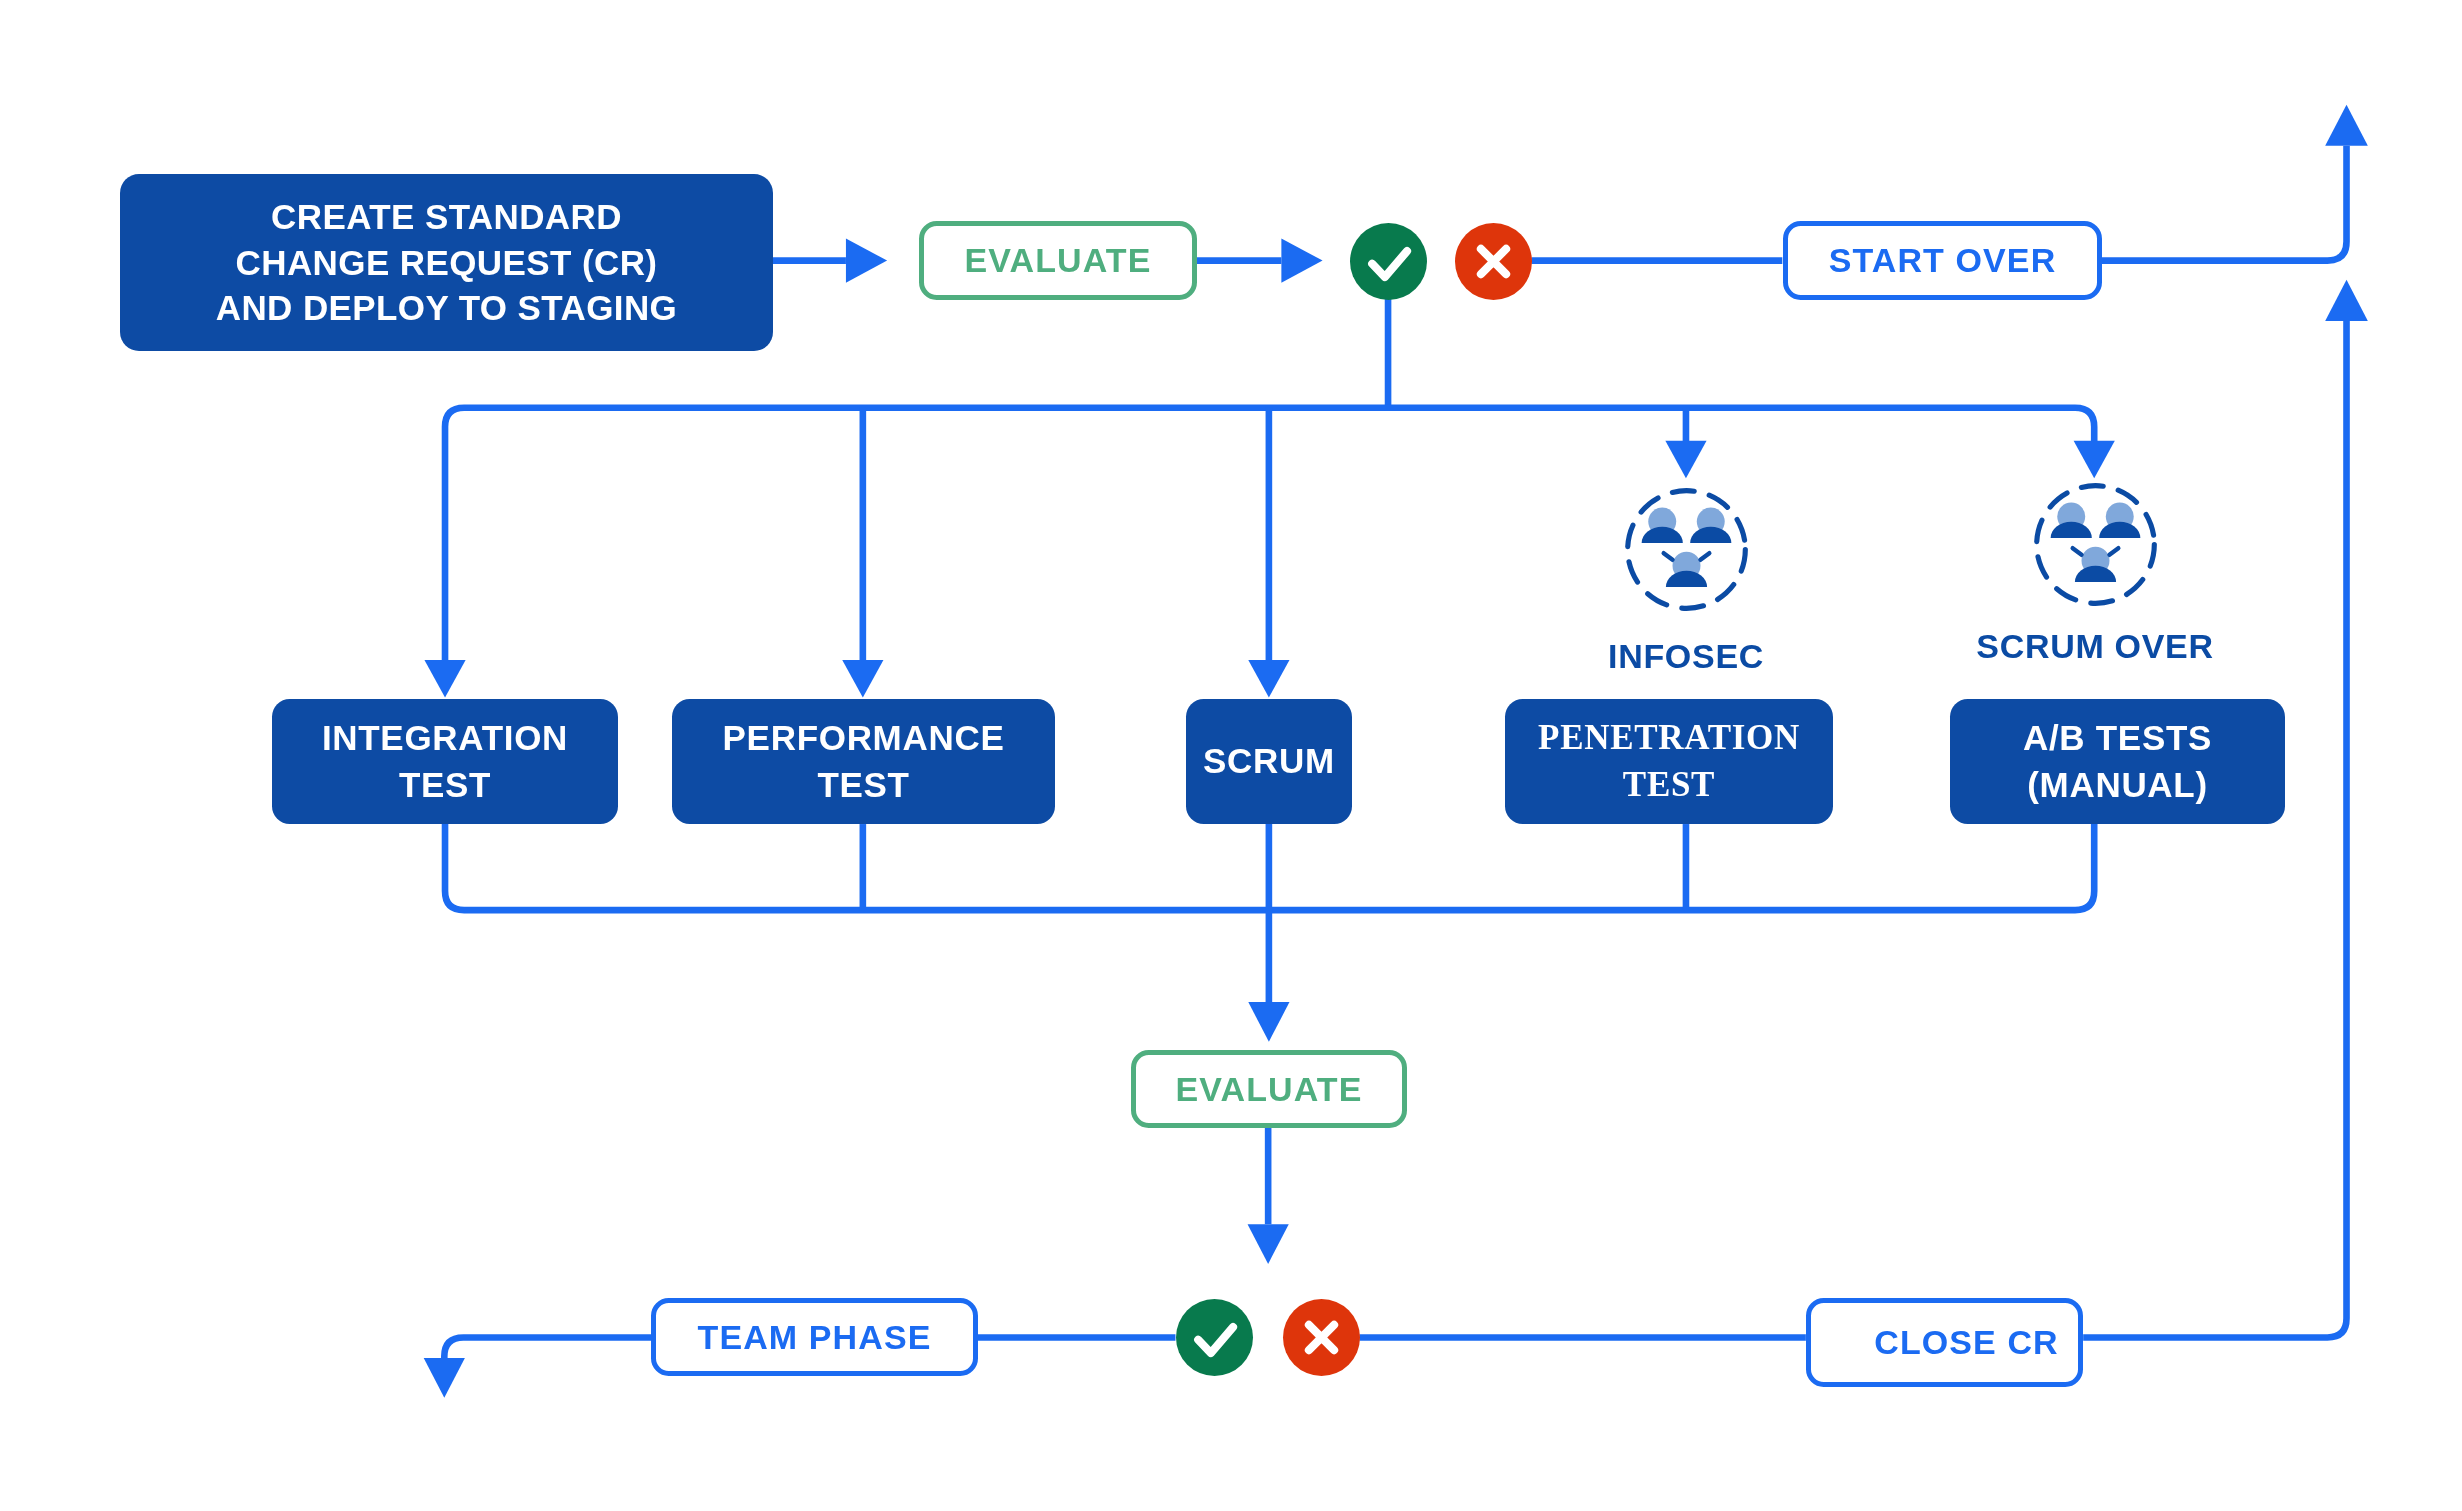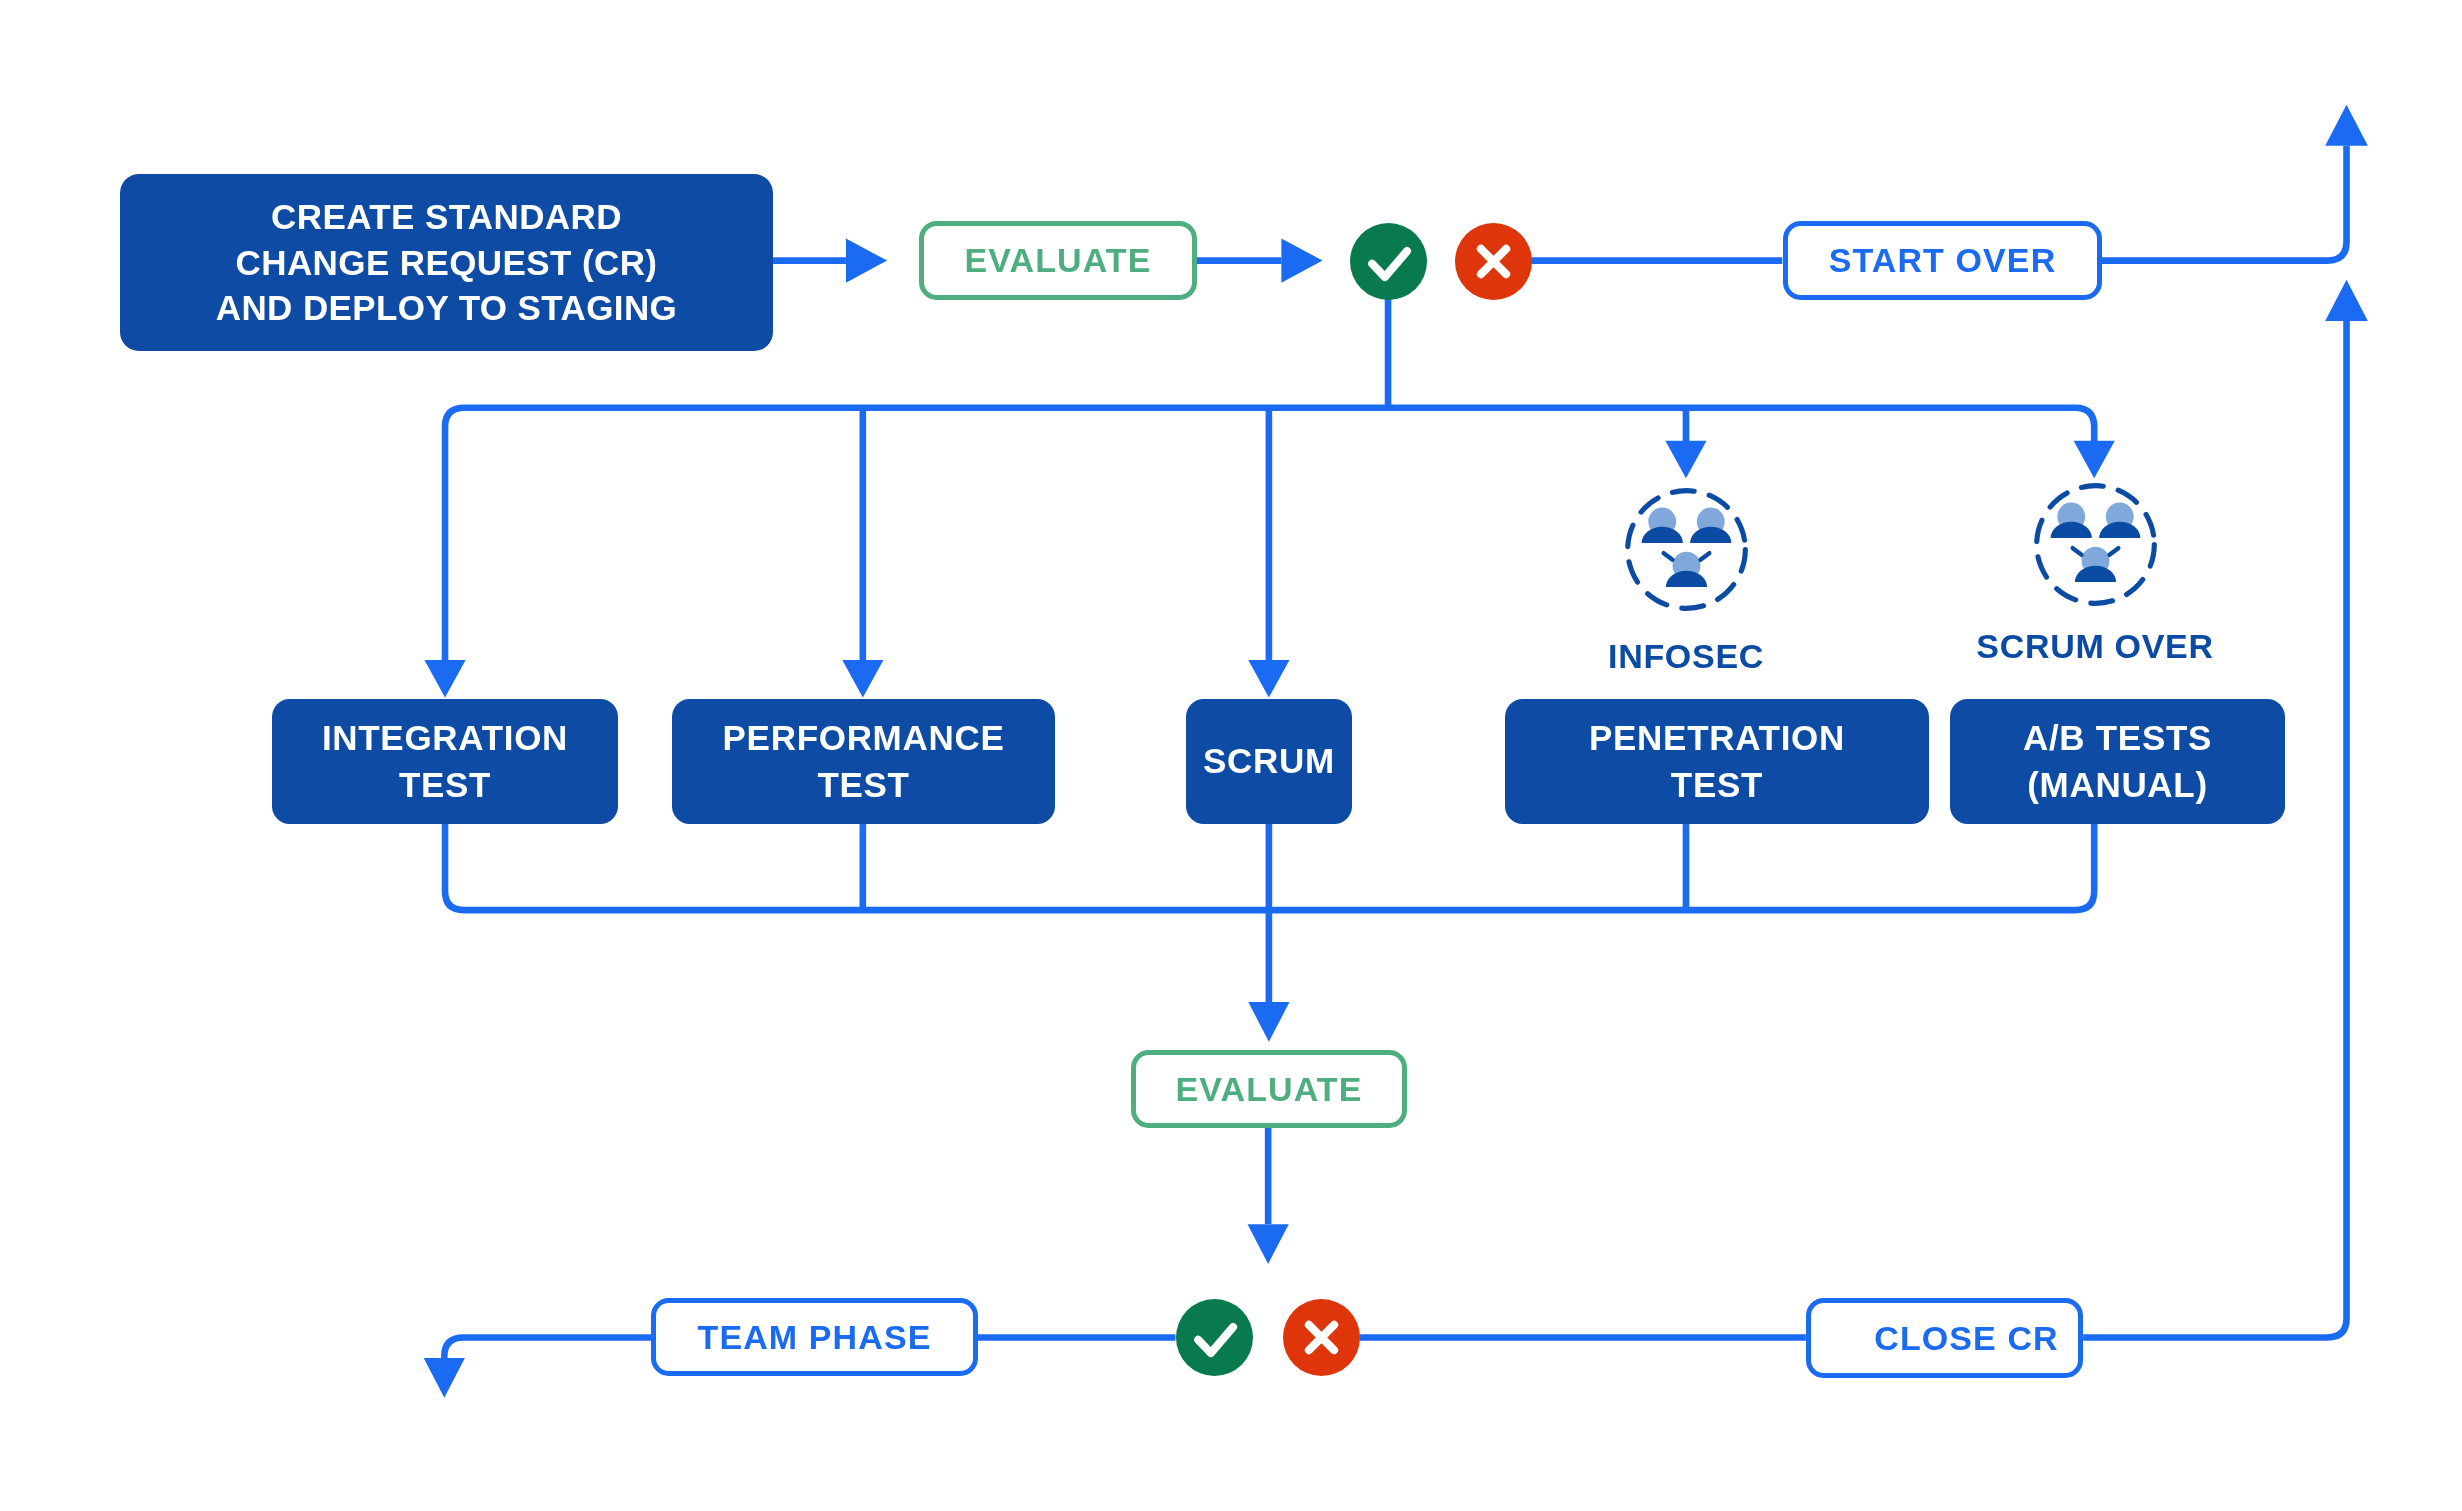--- a/index.html
+++ b/index.html
@@ -140,36 +140,36 @@
   </svg>
 
   <div class="team-label" style="left:1686px;top:637px;">INFOSEC</div>
   <div class="team-label" style="left:2095px;top:627px;">SCRUM OVER</div>
 
   <div class="node box-dark" style="left:272px;top:699px;width:346px;height:125px;">INTEGRATION
 TEST</div>
   <div class="node box-dark" style="left:672px;top:699px;width:383px;height:125px;">PERFORMANCE
 TEST</div>
   <div class="node box-dark" style="left:1186px;top:699px;width:166px;height:125px;">SCRUM</div>
-  <div class="node box-dark" style="left:1505px;top:699px;width:424px;height:125px;">PENETRATION
+  <div class="node box-dark" style="left:1505px;top:699px;width:328px;height:125px;font-family:Liberation Serif, serif;">PENETRATION
 TEST</div>
   <div class="node box-dark" style="left:1950px;top:699px;width:335px;height:125px;">A/B TESTS
 (MANUAL)</div>
 
   <div class="node pill pill-green" style="left:1131px;top:1050px;width:276px;height:78px;">EVALUATE</div>
 
   <div class="node pill pill-blue" style="left:651px;top:1298px;width:327px;height:78px;">TEAM PHASE</div>
 
   <div class="badge badge-green" style="left:1176px;top:1299px;">
     <svg width="77" height="77" viewBox="0 0 104 104">
       <path d="M30 55 L47 73 L77 38" stroke="#ffffff" stroke-width="11" fill="none" stroke-linecap="round" stroke-linejoin="round"></path>
     </svg>
   </div>
   <div class="badge badge-red" style="left:1283px;top:1299px;">
     <svg width="77" height="77" viewBox="0 0 104 104">
       <path d="M35 35 L69 69 M69 35 L35 69" stroke="#ffffff" stroke-width="11" fill="none" stroke-linecap="round"></path>
     </svg>
   </div>
 
-  <div class="node pill pill-blue" style="left:1806px;top:1298px;width:277px;height:80px;padding-left:44px;">CLOSE CR</div>
+  <div class="node pill pill-blue" style="left:1806px;top:1298px;width:277px;height:89px;padding-left:44px;">CLOSE CR</div>
 
 </div>
 
 
 </body></html>

